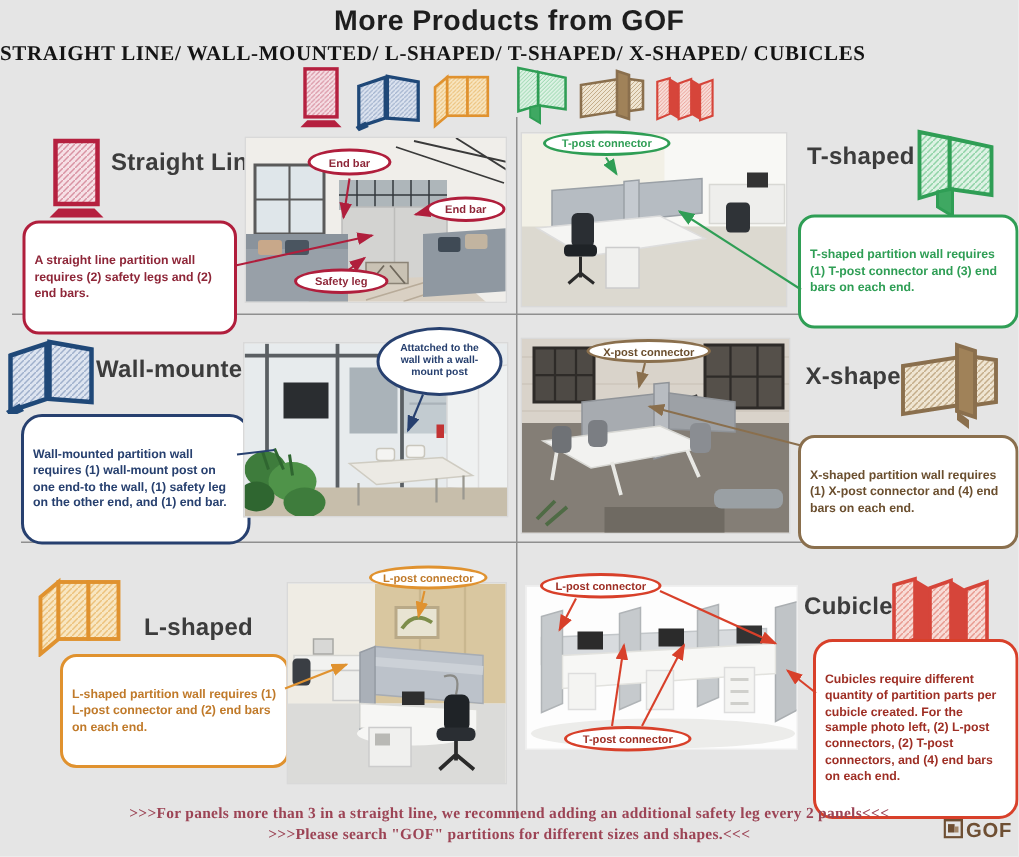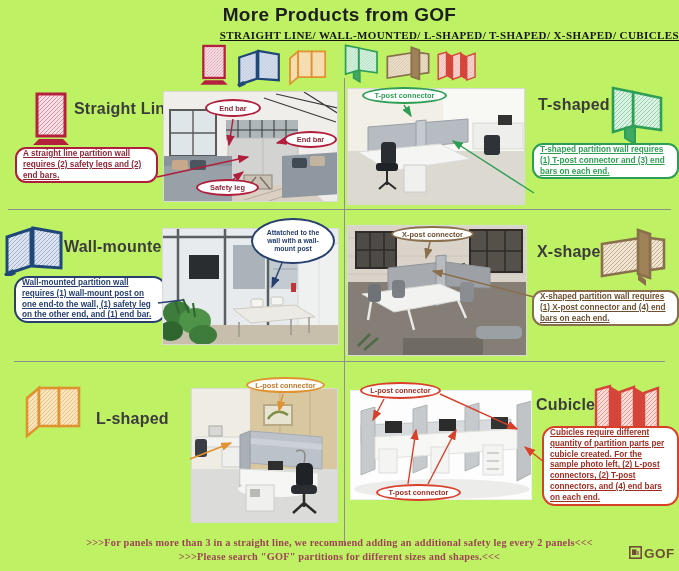--- a/index.html
+++ b/index.html
@@ -1,33 +1,33 @@
 <!DOCTYPE html>
 <html><head>
 <meta charset="utf-8">
 <style>
   * { margin:0; padding:0; box-sizing:border-box; }
   body { font-family:"Liberation Sans", sans-serif; background:#fff; }
-  #page { position:relative; width:679px; height:571px; background:#bef264; overflow:hidden; }
+  #page { position:relative; width:679px; height:571px; background:#e5e5e5; overflow:hidden; }
 
   .abs { position:absolute; }
 
   
   .main-title { width:100%; top:4px; text-align:center; font-size:19px; font-weight:600; color:#1e1e1e; letter-spacing:.3px; }
-  .sub-title  { width:100%; top:29px; text-align:right; font-size:11px; font-weight:bold; color:#141414;
-                font-family:"Liberation Serif", serif; letter-spacing:.4px;text-decoration:underline; }
+  .sub-title  { width:100%; top:29px; text-align:left; font-size:14px; font-weight:bold; color:#141414;
+                font-family:"Liberation Serif", serif; letter-spacing:.4px; }
   .icon-row { top:40px; left:0; width:100%; display:flex; justify-content:center; align-items:flex-end; gap:7px; height:50px; }
 
   
   .divider { background:#8f8f8f; }
 
   .sec-title { font-size:16px; font-weight:600; color:#3c3c3c; letter-spacing:.2px; }
 
-  .bubble { position:absolute; background:#fff; border-radius:11px; padding:0 6px;
-            font-size:8.2px; font-weight:bold; line-height:1.32;text-decoration:underline; }
+  .bubble { position:absolute; background:#fff; border-radius:11px; padding:20px 6px;
+            font-size:8.2px; font-weight:bold; line-height:1.32; }
 
   .callout { position:absolute; background:#fff; border-radius:50%;
              display:flex; align-items:center; justify-content:center; text-align:center;
              font-size:7.4px; font-weight:bold; z-index:5; }
 
   .photo { position:absolute; border:1px solid #d9d9d9; overflow:hidden; background:#eee; }
   .photo svg { display:block; }
 
   
   .foot-note { width:100%; text-align:center; font-family:"Liberation Serif", serif;
@@ -242,20 +242,21 @@
     <polygon points="38,46 46,52 46,58 38,52" fill="#8a6f4d"></polygon>
   </svg>
   <div class="bubble" style="left:532px; top:290px; width:147px; border:2px solid #8a6f4d; color:#6b4f2f;">X-shaped partition wall requires (1) X-post connector and (4) end bars on each end.</div>
 
   <svg class="abs" style="left:24px; top:384px;" width="68" height="54" viewBox="0 0 68 54">
     <polygon points="3,14 15,4 15,42 3,52" fill="url(#p-orange)" stroke="#e0922f" stroke-width="2.6"></polygon>
     <rect x="15" y="4" width="20" height="38" fill="url(#p-orange)" stroke="#e0922f" stroke-width="2.6"></rect>
     <rect x="35" y="4" width="20" height="38" fill="url(#p-orange)" stroke="#e0922f" stroke-width="2.6"></rect>
   </svg>
   <div class="abs sec-title" style="left:96px; top:396px;margin-top:14px;">L-shaped</div>
+  <div class="bubble" style="left:40px; top:436px; width:153px; border:2px solid #e0922f; color:#c07a2a;">L-shaped partition wall requires (1) L-post connector and (2) end bars on each end.</div>
 
   <div class="photo" style="left:191px; top:388px; width:147px; height:135px;">
     <svg width="147" height="135" viewBox="0 0 147 135">
       <rect width="147" height="135" fill="#efece4"></rect>
       <rect x="58" y="0" width="89" height="80" fill="#d9c7a0"></rect>
       <path d="M88,0 V80 M118,0 V80" stroke="#c9b78f" stroke-width="1.5"></path>
       <rect x="72" y="16" width="28" height="20" fill="#e8e4d2" stroke="#b9a987" stroke-width="2"></rect>
       <path d="M76,30 Q84,18 96,26" stroke="#7d8d4a" stroke-width="2.5" fill="none"></path>
       <rect x="0" y="80" width="147" height="55" fill="#dbdbd9"></rect>
       <rect x="4" y="48" width="50" height="10" fill="#f2f2f0" stroke="#d5d5d1"></rect>

